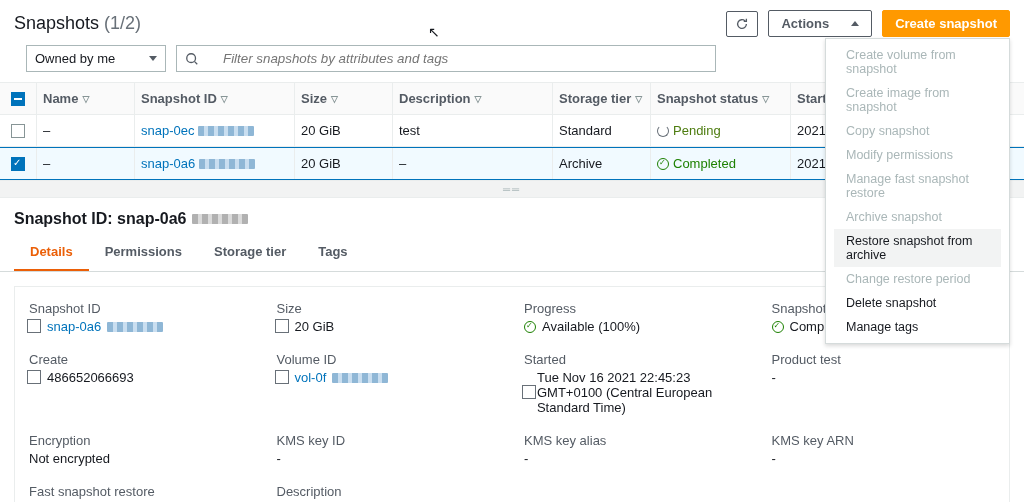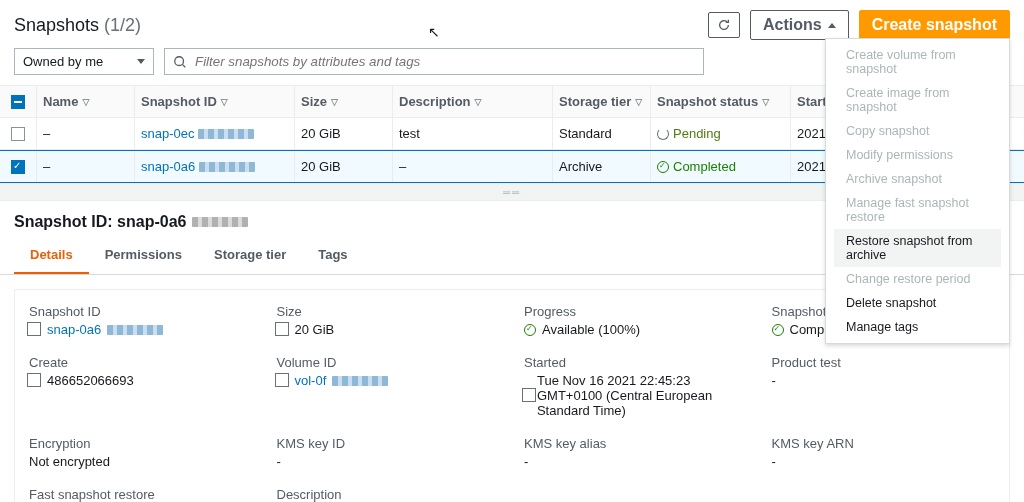--- a/index.html
+++ b/index.html
@@ -1,28 +1,28 @@
 <!DOCTYPE html>
 <html><head>
 <meta charset="utf-8">
 <style>
 * { box-sizing: border-box; margin: 0; padding: 0; }
 body { font-family: "Amazon Ember", "Helvetica Neue", Arial, sans-serif; font-size: 13px; color: #16191f; background: #fff; width: 1024px; height: 502px; overflow: hidden; position: relative; }
 .top-bar { display: flex; align-items: center; padding: 10px 14px 8px; gap: 10px; }
 .title { font-size: 18px; font-weight: 400; }
 .title-count { color: #687078; font-weight: 400; }
 .spacer { flex: 1; }
-.btn { border: 1px solid #545b64; background: #fff; padding: 5px 12px; font-size: 16px; cursor: pointer; border-radius: 2px; display: inline-flex; align-items: center; gap: 6px; font-weight: 600; color: #545b64; }
+.btn { border: 1px solid #545b64; background: #fff; padding: 5px 12px; font-size: 13px; cursor: pointer; border-radius: 2px; display: inline-flex; align-items: center; gap: 22px; font-weight: 600; color: #545b64; }
 .btn.icon-only { padding: 5px 8px; }
 .btn.primary { background: #ff9900; border-color: #ff9900; color: #fff; }
 .caret-up { width: 0; height: 0; border-left: 4px solid transparent; border-right: 4px solid transparent; border-bottom: 5px solid #545b64; }
 .caret-down-sm { width: 0; height: 0; border-left: 4px solid transparent; border-right: 4px solid transparent; border-top: 5px solid #545b64; }
 .filter-row { display: flex; padding: 0 14px 10px; gap: 10px; align-items: center; }
-.dropdown { border: 1px solid #aab7b8; padding: 5px 8px; width: 140px; display: flex; align-items: center; justify-content: space-between; background: #fff; }
-.search-box { border: 1px solid #aab7b8; padding: 5px 8px; flex: 0 0 540px; display: flex; align-items: center; gap: 8px; color: #687078; background: #fff; }
+.dropdown { border: 1px solid #aab7b8; padding: 5px 8px; width: 140px; display: flex; align-items: center; justify-content: space-between; background: #fff; margin-left: 12px; }
+.search-box { border: 1px solid #aab7b8; padding: 5px 8px; flex: 0 0 540px; display: flex; align-items: center; gap: 24px; color: #687078; background: #fff; }
 .search-box input { border: none; outline: none; flex: 1; font-style: italic; color: #687078; background: transparent; }
 .gear-right { position: absolute; right: 14px; top: 52px; width: 18px; height: 18px; display:flex; align-items:center; justify-content:center; }
 
 .table { width: 100%; border-top: 1px solid #eaeded; }
 .thead, .trow { display: grid; grid-template-columns: 36px 98px 160px 98px 160px 98px 140px 82px 156px; align-items: center; }
 .thead { background: #fafafa; border-bottom: 1px solid #eaeded; }
 .th { padding: 8px 6px; font-weight: 600; color: #545b64; font-size: 13px; display: flex; align-items: center; gap: 4px; border-left: 1px solid #eaeded; }
 .th:first-child, .td:first-child { border-left: none; justify-content:center;}
 .td { padding: 8px 6px; border-left: 1px solid #eaeded; font-size: 13px; display:flex; align-items:center; gap:4px; overflow:hidden; white-space:nowrap;}
 .trow { border-bottom: 1px solid #eaeded; }
@@ -296,21 +296,21 @@
     <div class="dg-cell"></div>
     <div class="dg-cell"></div>
   </div>
 </div>
 
 <div class="actions-menu">
   <div class="menu-item disabled">Create volume from snapshot</div>
   <div class="menu-item disabled">Create image from snapshot</div>
   <div class="menu-item disabled">Copy snapshot</div>
   <div class="menu-item disabled">Modify permissions</div>
+  <div class="menu-item disabled">Manage fast snapshot restore</div>
   <div class="menu-item disabled">Archive snapshot</div>
-  <div class="menu-item disabled">Manage fast snapshot restore</div>
   <div class="menu-item hover">Restore snapshot from archive</div>
   <div class="menu-item disabled">Change restore period</div>
   <div class="menu-item">Delete snapshot</div>
   <div class="menu-item">Manage tags</div>
 </div>
 
 <div class="cursor-arrow">↖</div>
 
 </body></html>

